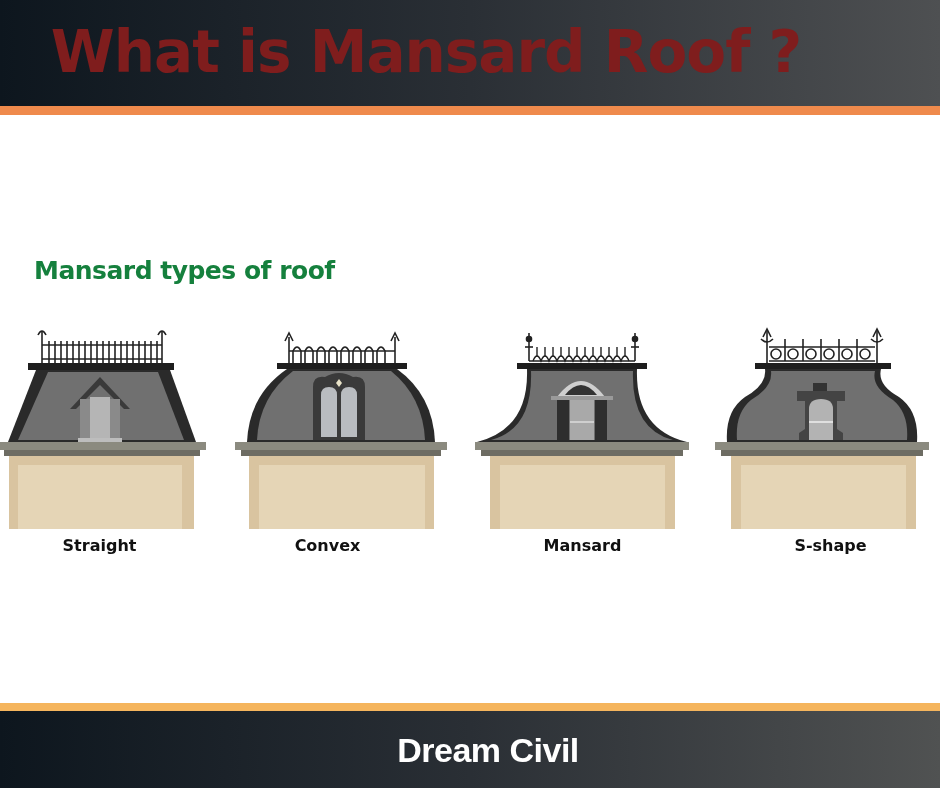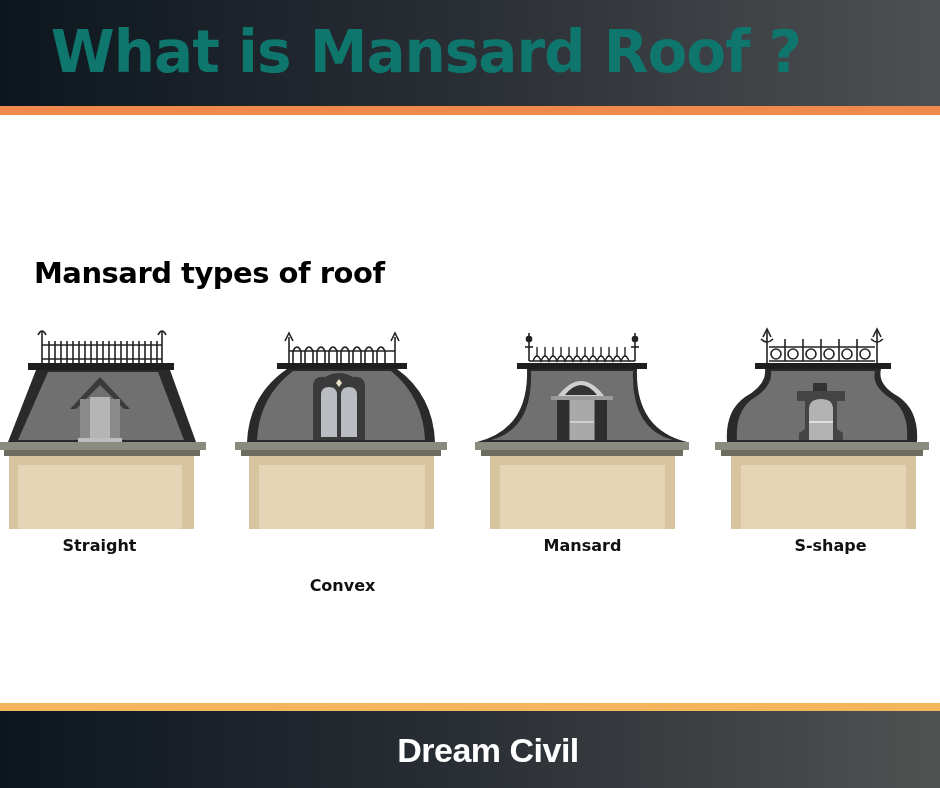--- a/index.html
+++ b/index.html
@@ -1,20 +1,20 @@
 <!DOCTYPE html>
 <html><head>
 <meta charset="utf-8">
 <style>
   html,body{margin:0;padding:0;}
   body{width:940px;height:788px;position:relative;overflow:hidden;background:#fff;font-family:"Liberation Sans",sans-serif;}
   .header{position:absolute;left:0;top:0;width:940px;height:106px;background:linear-gradient(90deg,#0d161e 0%,#2a2f35 50%,#4e5052 100%);}
   .header-stripe{position:absolute;left:0;top:106px;width:940px;height:9px;background:#ef8a4c;}
-  .title{position:absolute;left:0;top:14px;width:852px;text-align:center;color:#0f766e;font-family:"DejaVu Sans",sans-serif;font-weight:bold;font-size:58px;letter-spacing:-1px;line-height:76px;}
-  .subtitle{position:absolute;left:34px;top:256px;font-family:"DejaVu Sans",sans-serif;font-weight:bold;font-size:29px;color:#000000;letter-spacing:-0.5px;}
+  .title{position:absolute;left:0;top:14px;width:852px;text-align:center;color:#7f1d1d;font-family:"DejaVu Sans",sans-serif;font-weight:bold;font-size:58px;letter-spacing:-1px;line-height:76px;}
+  .subtitle{position:absolute;left:34px;top:256px;font-family:"DejaVu Sans",sans-serif;font-weight:bold;font-size:25px;color:#15803d;letter-spacing:-0.5px;}
   .footer-stripe{position:absolute;left:0;top:703px;width:940px;height:8px;background:#f5b55d;}
   .footer{position:absolute;left:0;top:711px;width:940px;height:77px;background:linear-gradient(90deg,#0d161e 0%,#2a2f35 50%,#505252 100%);}
   .footer-text{position:absolute;left:18px;top:724px;width:940px;text-align:center;color:#fff;font-family:Liberation Sans, sans-serif;font-weight:bold;font-size:34px;line-height:52px;letter-spacing:-0.5px;}
   .roof{position:absolute;top:325px;width:215px;height:215px;}
   .roof svg{display:block;}
   .roof-label{position:absolute;top:536px;width:215px;text-align:center;font-family:"DejaVu Sans",sans-serif;font-weight:bold;font-size:16px;color:#111;}
 </style>
 </head>
 <body>
 
@@ -88,21 +88,21 @@
     <path d="M78 115 L78 62 Q78 50 90 52 Q104 44 118 52 Q130 50 130 62 L130 115 Z" fill="#3a3a3a"></path>
     <path d="M86 112 L86 70 Q86 62 94 62 Q102 62 102 70 L102 112 Z" fill="#b9bcc0"></path>
     <path d="M106 112 L106 70 Q106 62 114 62 Q122 62 122 70 L122 112 Z" fill="#b9bcc0"></path>
     <path d="M104 54 L107 58 L104 62 L101 58 Z" fill="#e8e2c8"></path>
     <rect x="0" y="117" width="212" height="8" fill="#8b8a7f"></rect>
     <rect x="6" y="125" width="200" height="6" fill="#6d6c63"></rect>
     <rect x="14" y="131" width="185" height="73" fill="#d9c4a0"></rect>
     <rect x="24" y="140" width="166" height="64" fill="#e5d5b6"></rect>
   </svg>
 </div>
-<div class="roof-label" style="left:235px;margin-top:40px;">Convex</div>
+<div class="roof-label" style="left:220px;">Convex</div>
 
 <div class="roof" style="left:475px;">
   <svg width="215" height="215" viewBox="0 0 215 215">
     <g stroke="#222" stroke-width="1.6" fill="#222">
       <line x1="54" y1="8" x2="54" y2="36" fill="none"></line>
         <line x1="160" y1="8" x2="160" y2="36" fill="none"></line>
       <circle cx="54" cy="14" r="2.5"></circle>
         <circle cx="160" cy="14" r="2.5"></circle>
       <line x1="50" y1="22" x2="58" y2="22"></line>
         <line x1="156" y1="22" x2="164" y2="22"></line>

